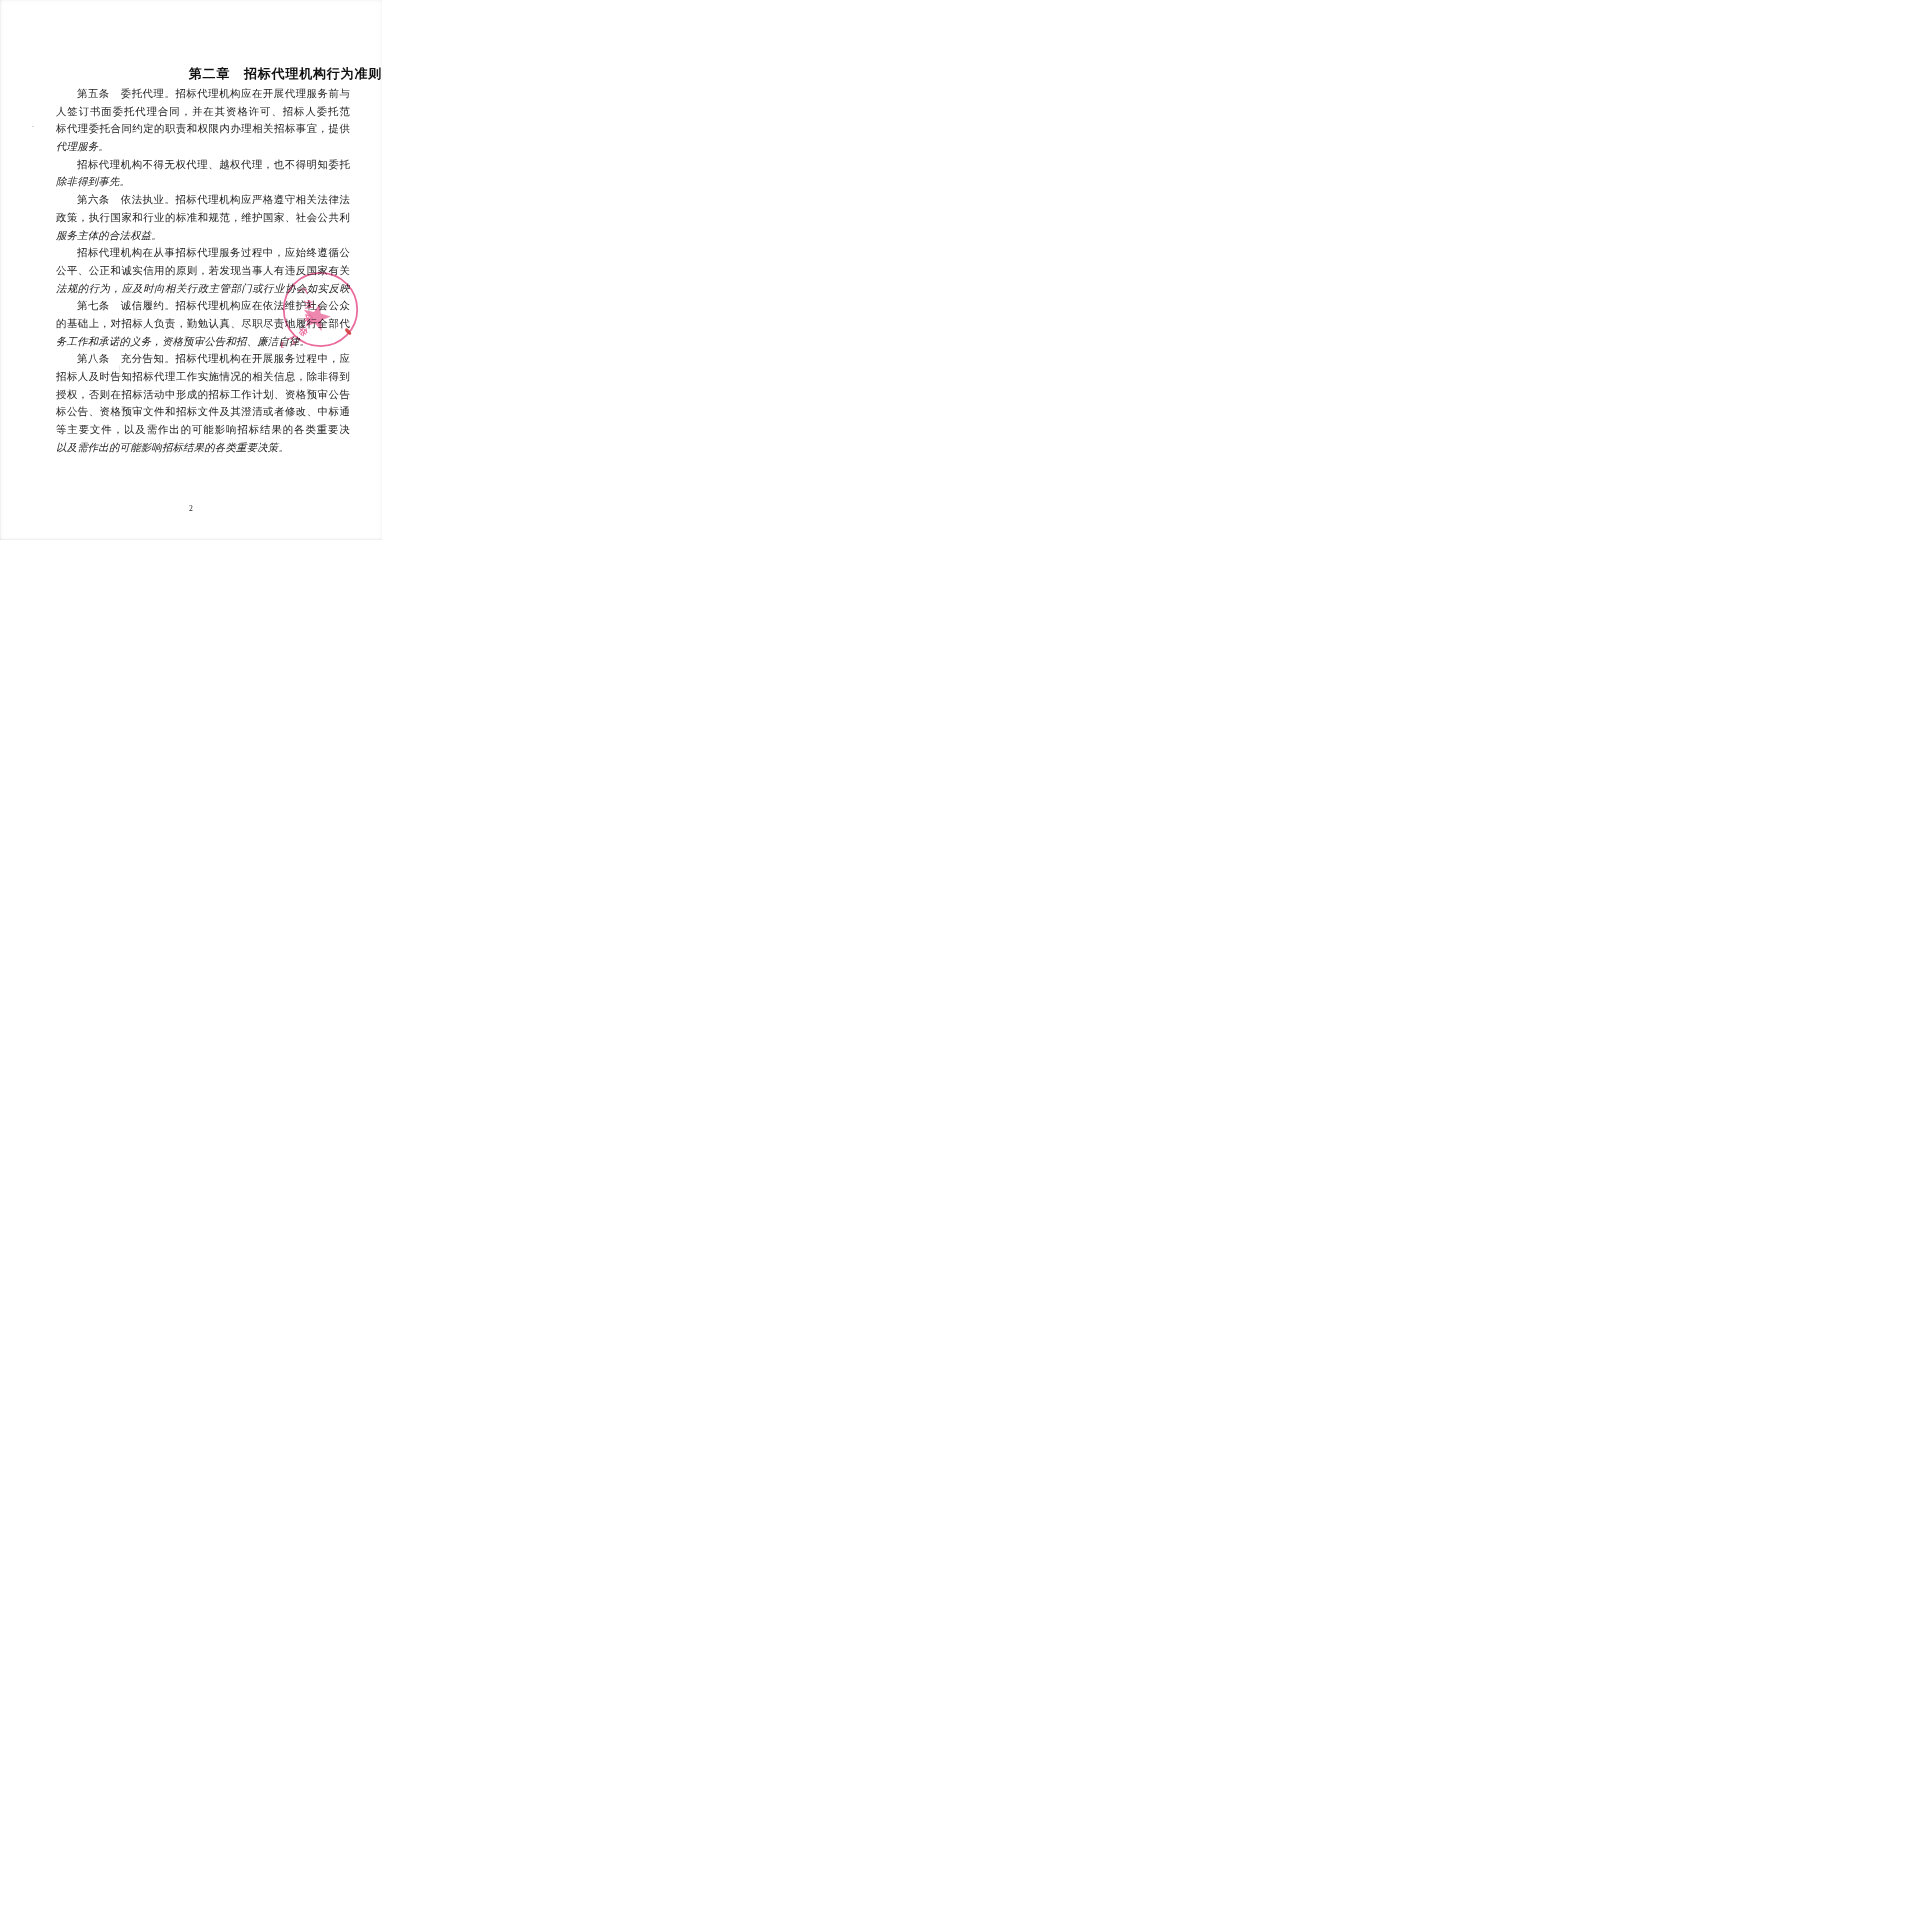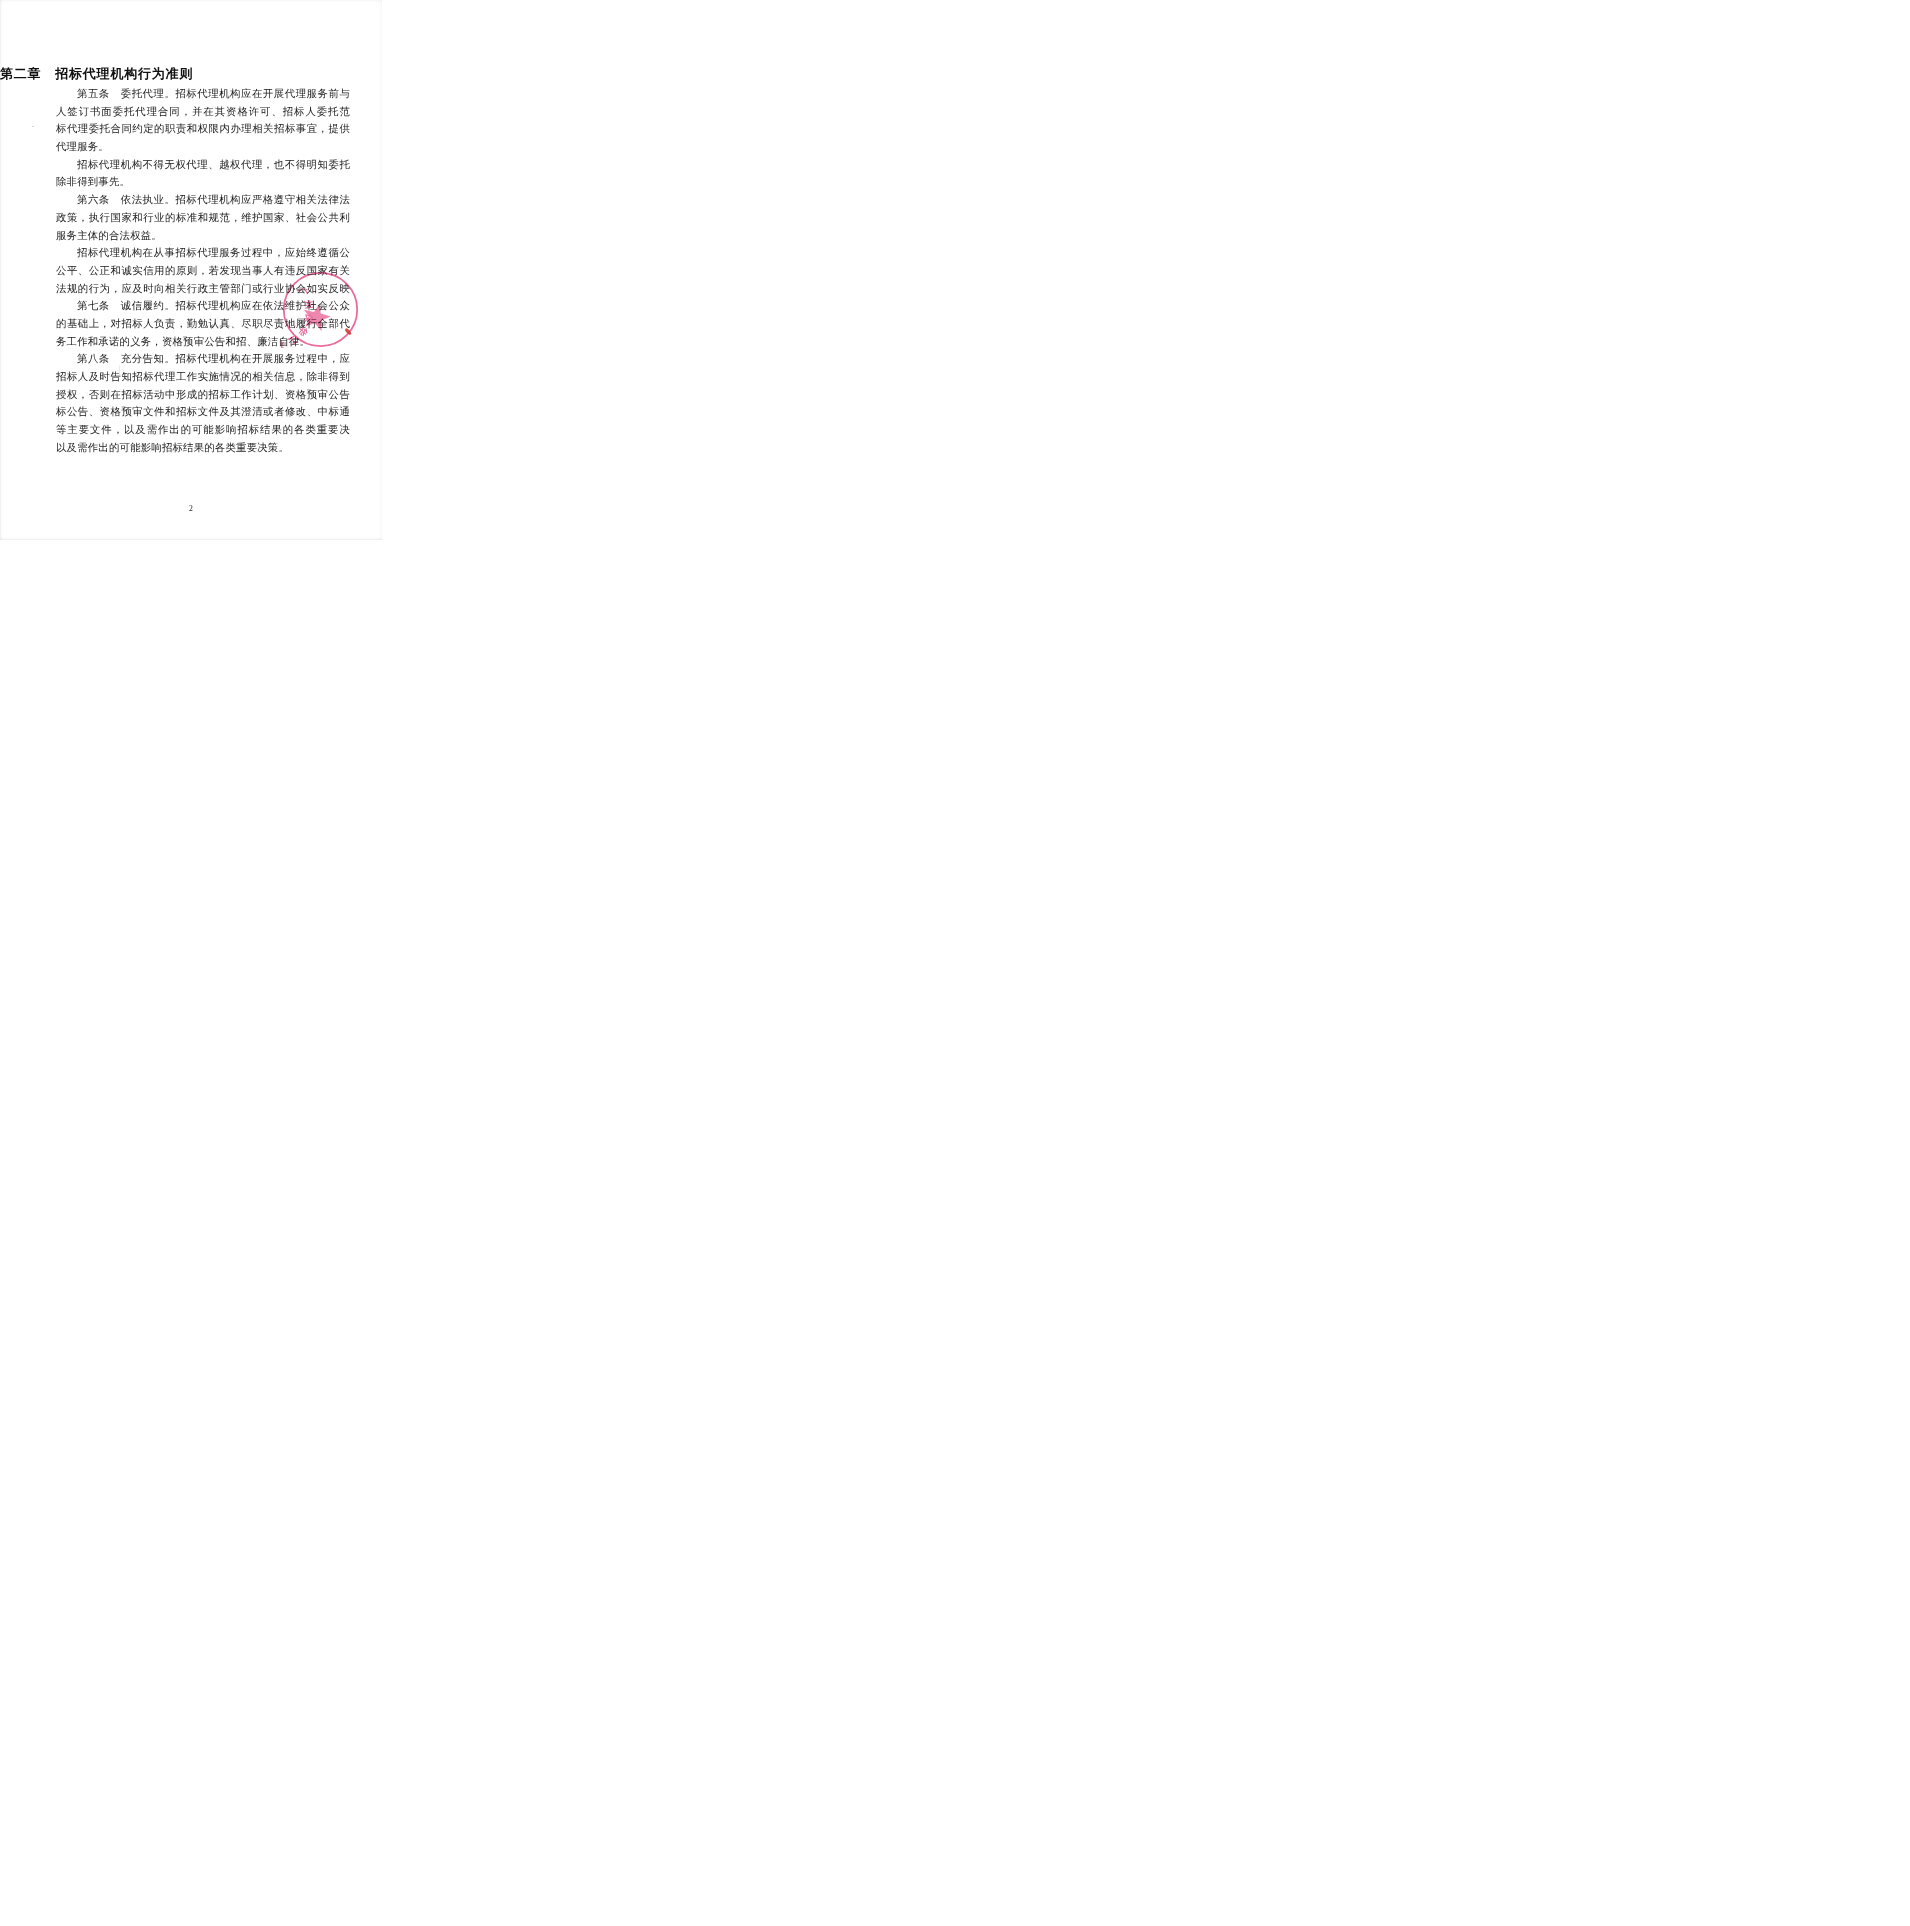--- a/index.html
+++ b/index.html
@@ -8,21 +8,21 @@
     width:382px;height:540px;
     background:#ffffff;
     overflow:hidden;
     font-family:"Liberation Serif","DejaVu Serif",serif;
     color:#1c1c1c;
     box-shadow:inset 0 0 5.4px rgba(0,0,0,0.05);
   }
   .doc-title{
     position:absolute;
     top:65px;left:0;width:100%;
-    text-align:left;
+    text-align:right;
     font-size:13px;
     font-weight:bold;
     letter-spacing:0.8px;
     color:#111;
   }
   .content{
     position:absolute;
     left:56px;top:85px;
     width:294px;
   }
@@ -33,21 +33,21 @@
     font-size:10.4px;
     letter-spacing:0.2px;
     text-align:justify;
     text-align-last:justify;
     text-justify:inter-ideograph;
     white-space:normal;
     overflow:hidden;
     color:#1b1b1b;
   }
   .line.indent{text-indent:21px;}
-  .line.para-end{text-align-last:left;}
+  .line.para-end{text-align-last:left;font-style:italic;}
   .page-number{
     position:absolute;
     top:504px;left:0;width:100%;
     text-align:center;
     font-size:7.7px;
     color:#222;
   }
   .stamp{
     position:absolute;
     left:281px;top:270px;

